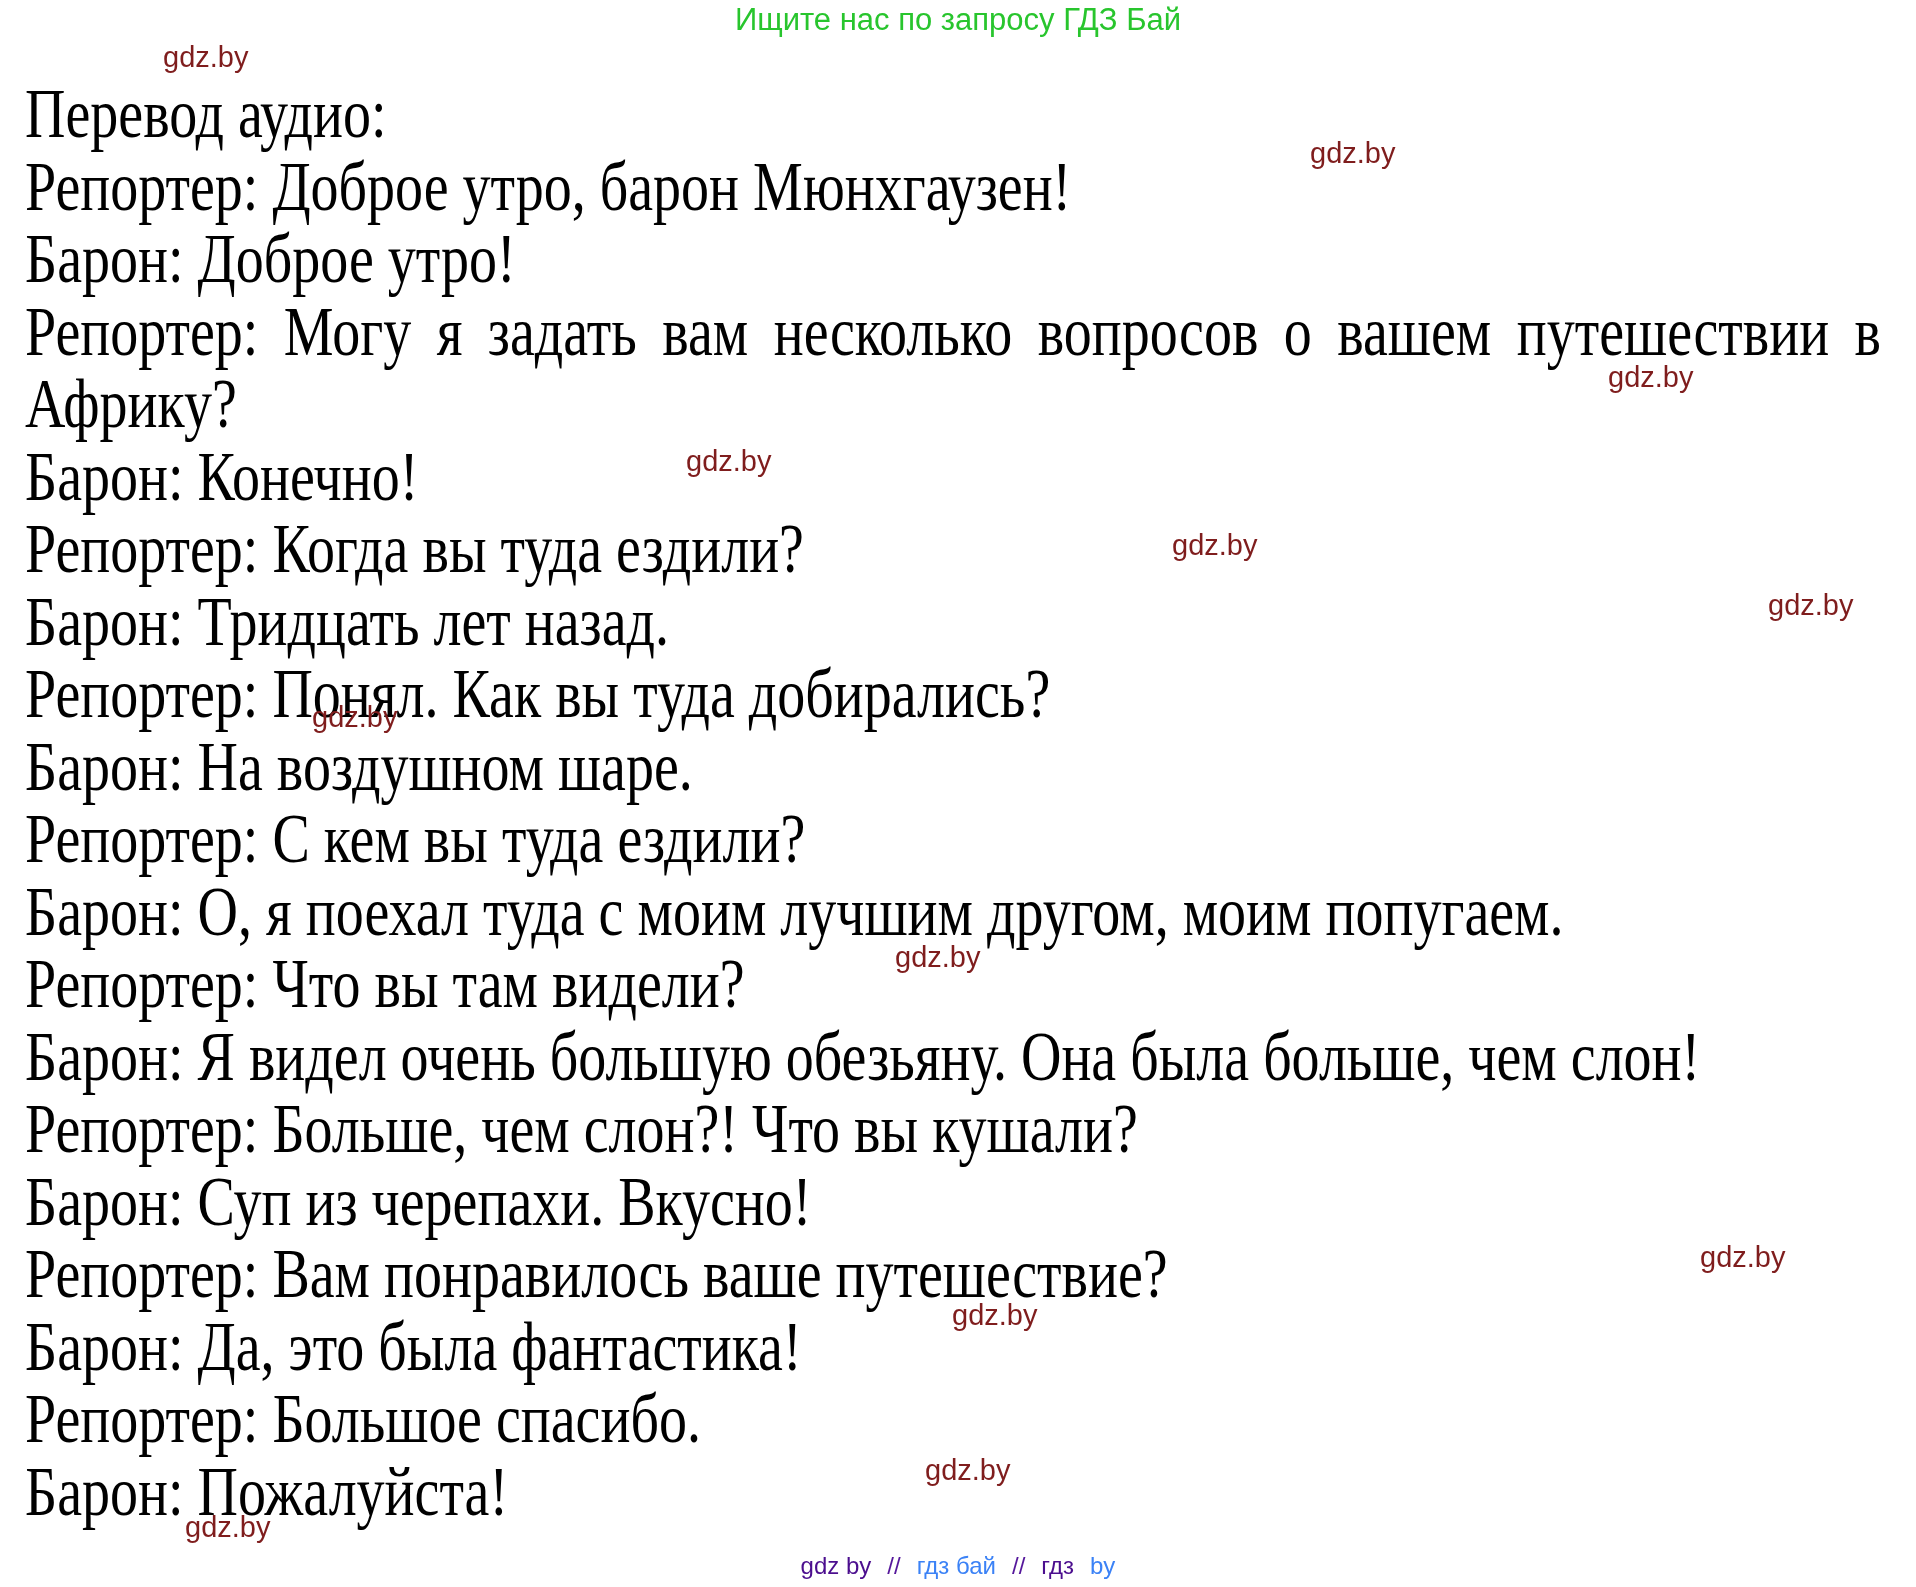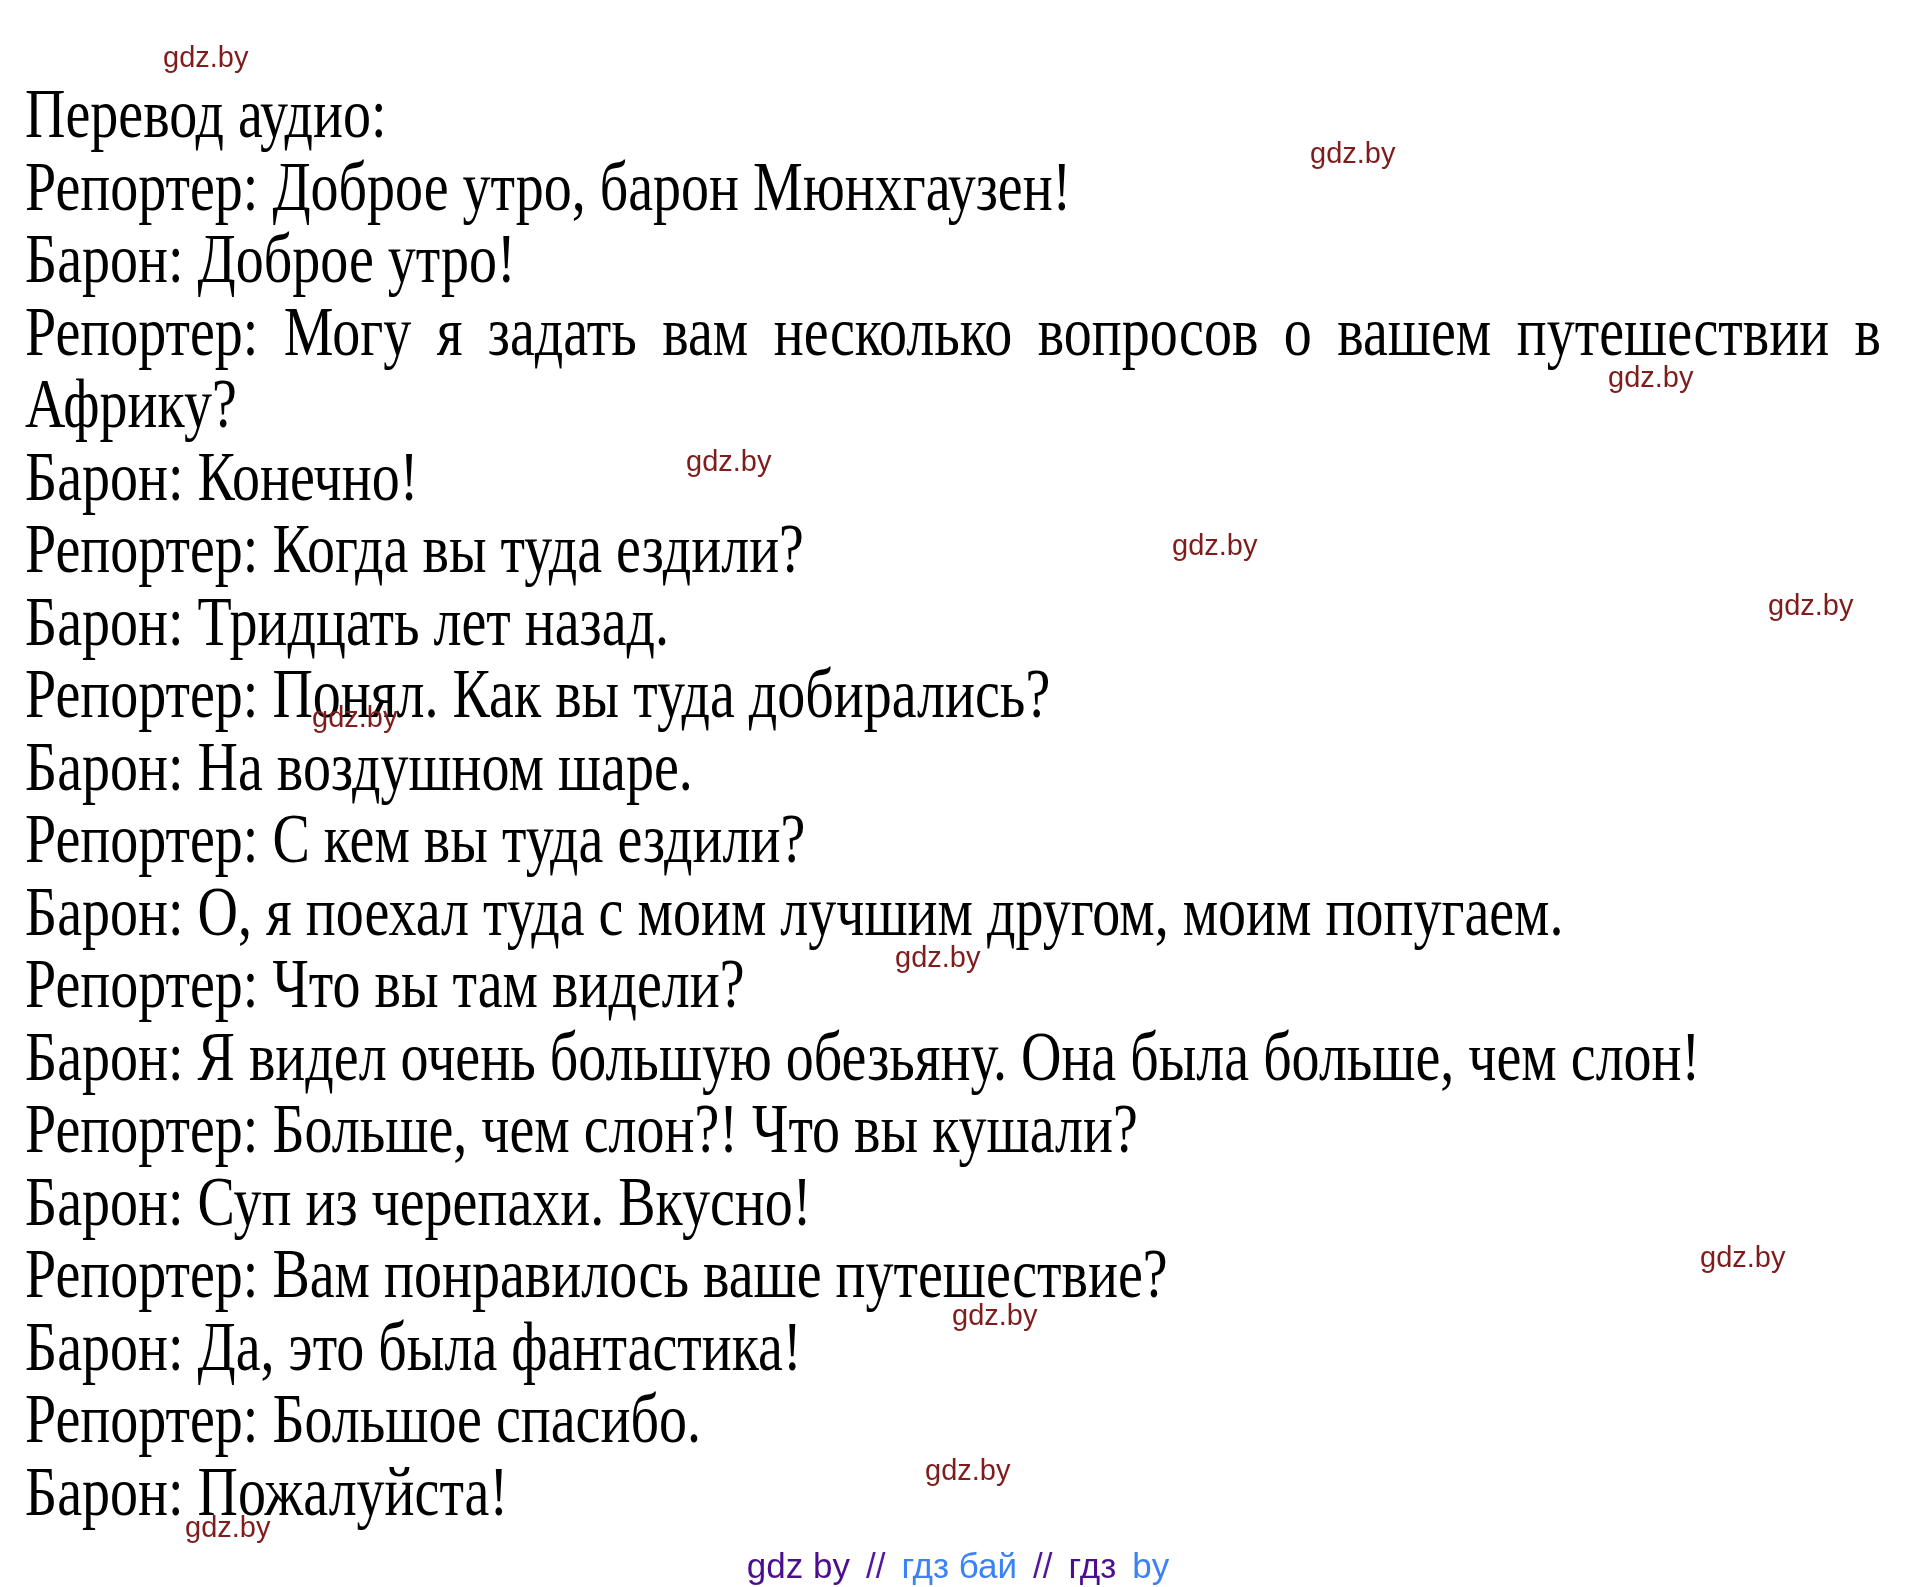--- a/index.html
+++ b/index.html
@@ -56,30 +56,31 @@
   .footer {
     position: absolute;
     top: 1549px;
     left: 0;
     width: 100%;
     display: flex;
     justify-content: center;
     align-items: baseline;
     gap: 16px;
     font-family: "Liberation Sans", sans-serif;
-    font-size: 35px;
+    font-size: 24px;
     line-height: 34px;
     white-space: nowrap;
   }
 </style>
 </head>
 <body>
 
 <div class="page">
 
+  <div class="promo" style="color: rgb(40, 197, 45);">Ищите нас по запросу ГДЗ Бай</div>
 
   <div class="content" style="color: rgb(0, 0, 0);">
       <div class="line">Перевод аудио:</div>
       <div class="line">Репортер: Доброе утро, барон Мюнхгаузен!</div>
       <div class="line">Барон: Доброе утро!</div>
       <div class="line justify">Репортер: Могу я задать вам несколько вопросов о вашем путешествии в</div>
       <div class="line">Африку?</div>
       <div class="line">Барон: Конечно!</div>
       <div class="line">Репортер: Когда вы туда ездили?</div>
       <div class="line">Барон: Тридцать лет назад.</div>

